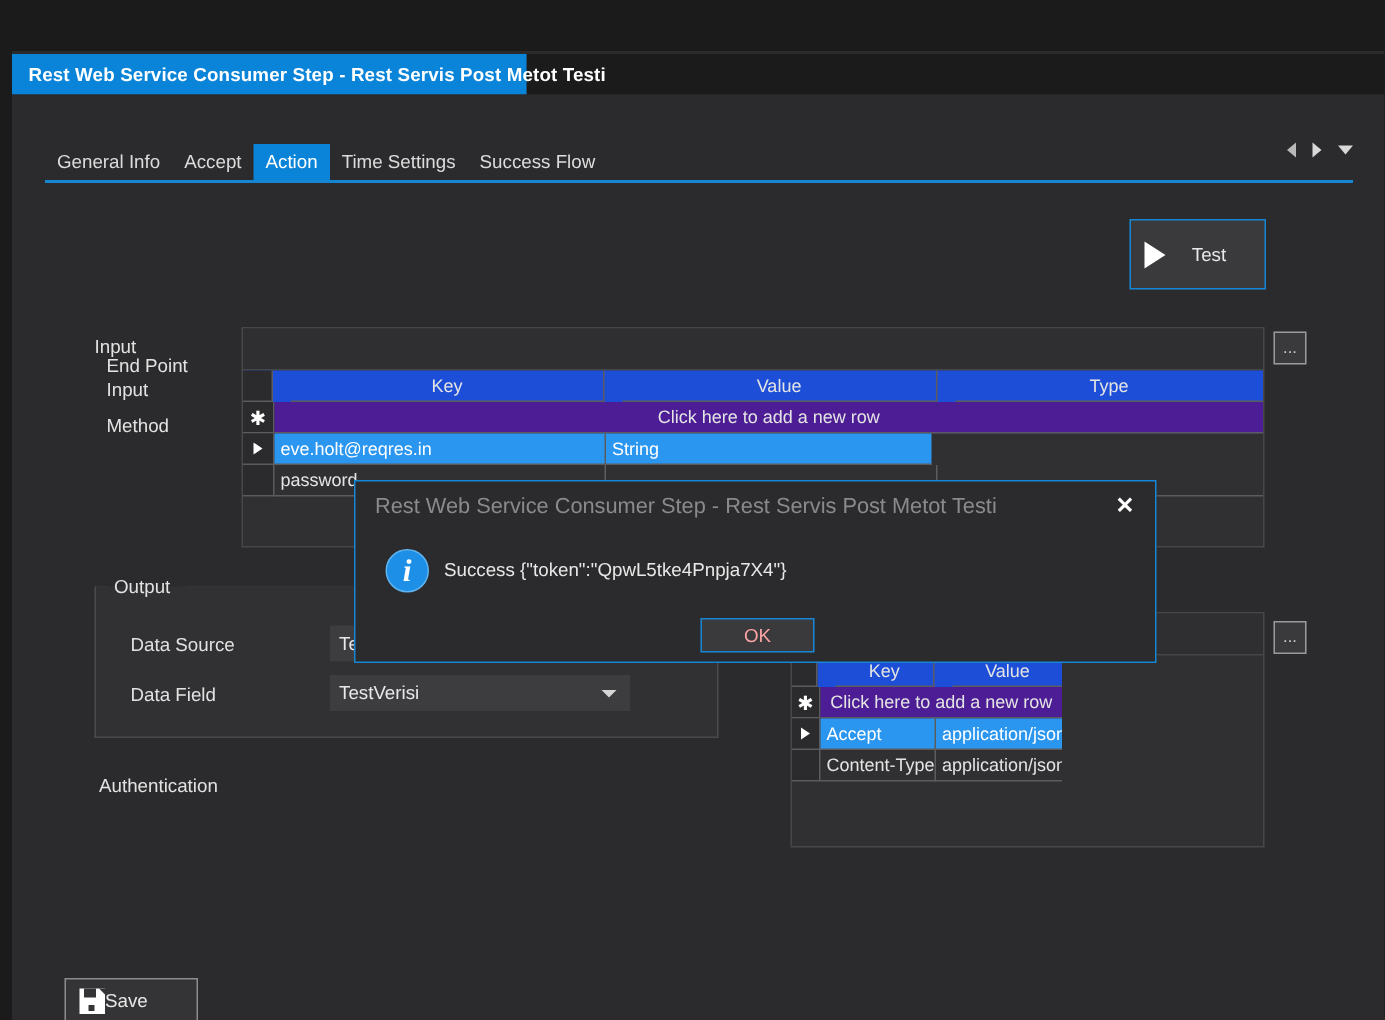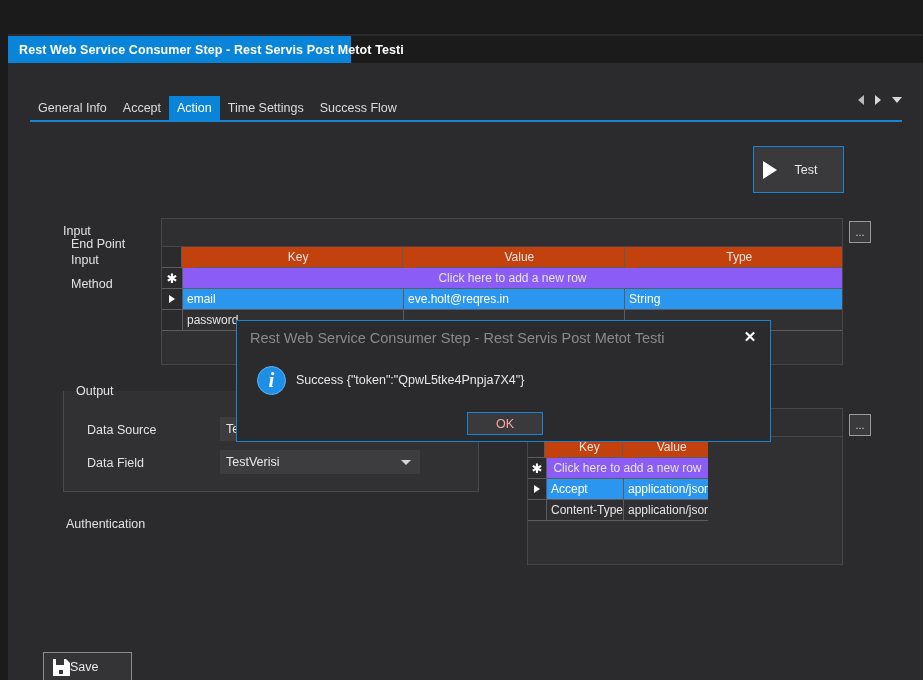--- a/index.html
+++ b/index.html
@@ -242,21 +242,21 @@
   .grid {
     position: absolute;
     font-size: 12px;
   }
   .grid-row {
     display: flex;
     height: 21px;
     box-sizing: border-box;
   }
   .grid-head {
-    background: #c2410c;
+    background: #1d4ed8;
     gap: 12px;
   }
   .grid-cell {
     box-sizing: border-box;
     border-right: 1px solid #5c5c5e;
     border-bottom: 1px solid #5c5c5e;
     display: flex;
     align-items: center;
     padding-left: 4px;
     white-space: nowrap;
@@ -283,21 +283,21 @@
     color: #ffffff;
   }
   .newrow-cell {
     box-sizing: border-box;
     border-right: 1px solid #5c5c5e;
     border-bottom: 1px solid #5c5c5e;
     display: flex;
     align-items: center;
     justify-content: center;
     color: #e4e4e4;
-    background: #8b5cf6;
+    background: #4c1d95;
   }
   .star-glyph {
     font-size: 13px;
     line-height: 1;
     color: #ffffff;
   }
   .play-glyph {
     width: 0; height: 0;
     border-top: 4px solid transparent;
     border-bottom: 4px solid transparent;
@@ -544,21 +544,20 @@
         <div class="grid-cell rowhdr" style="width:21px;">
           <span class="star-glyph">✱</span>
         </div>
         <div class="newrow-cell" style="width:659px; border-right:none;">Click here to add a new row</div>
       </div>
 
       <div class="grid-row selected">
         <div class="grid-cell rowhdr" style="width:21px;">
           <span class="play-glyph"></span>
         </div>
-        <div class="grid-cell" style="width:221px;">email</div>
         <div class="grid-cell" style="width:221px;">eve.holt@reqres.in</div>
         <div class="grid-cell" style="width:217px; border-right:none;">String</div>
       </div>
 
       <div class="grid-row">
         <div class="grid-cell rowhdr" style="width:21px;"></div>
         <div class="grid-cell" style="width:221px;">password</div>
         <div class="grid-cell" style="width:221px;"></div>
         <div class="grid-cell" style="width:217px; border-right:none;"></div>
       </div>

